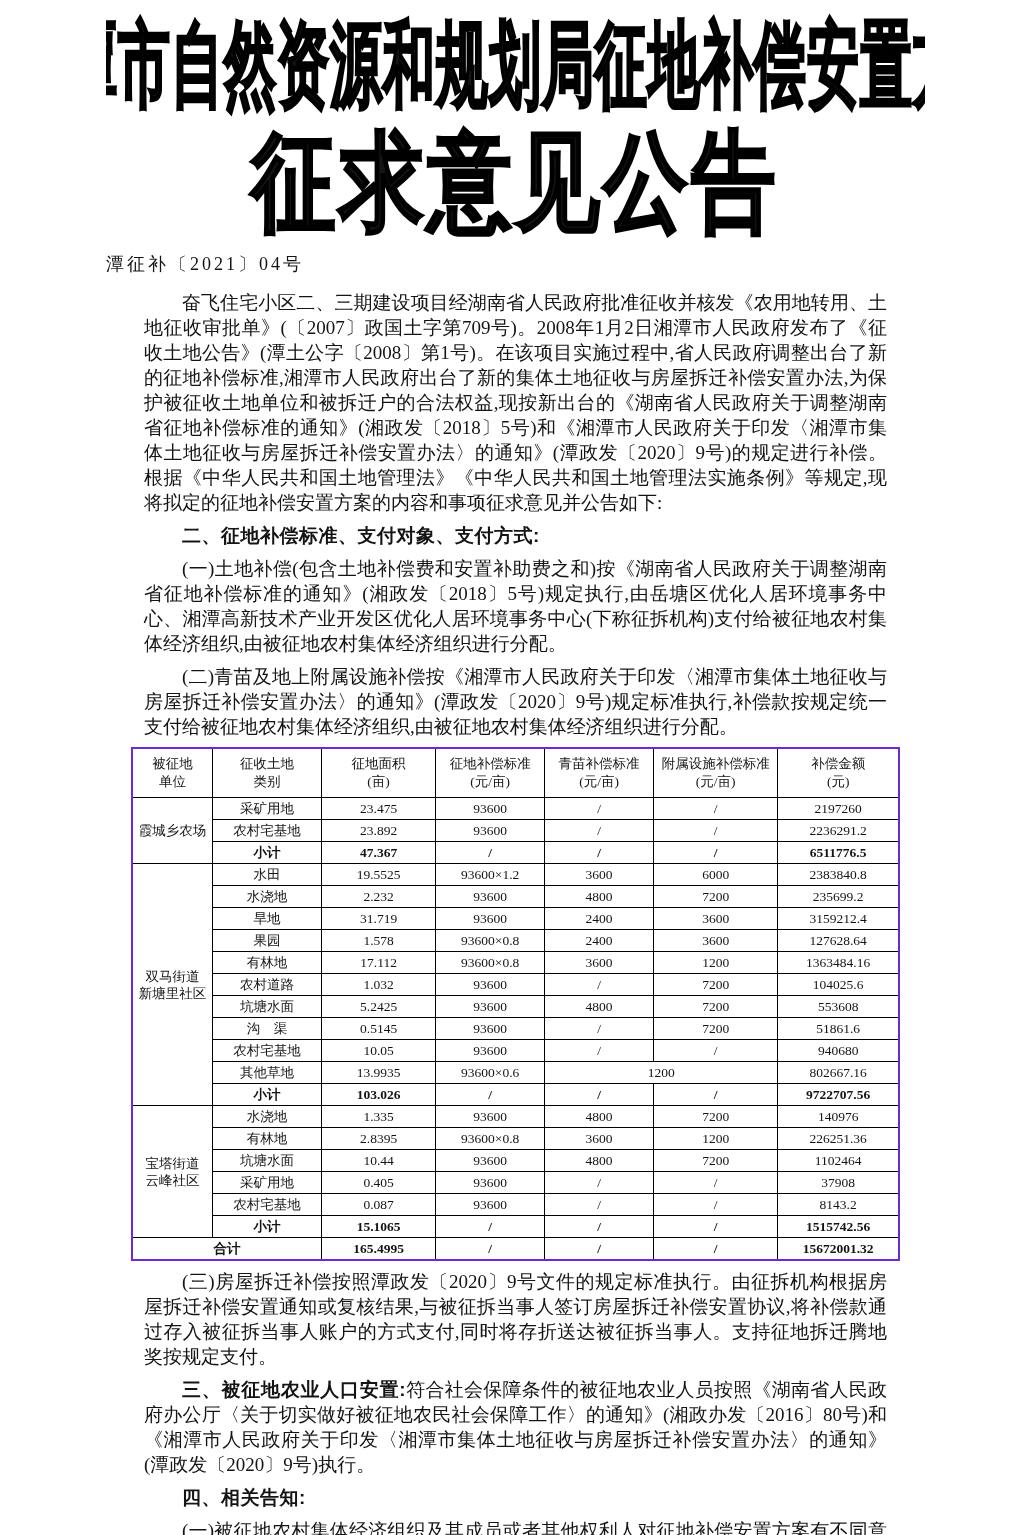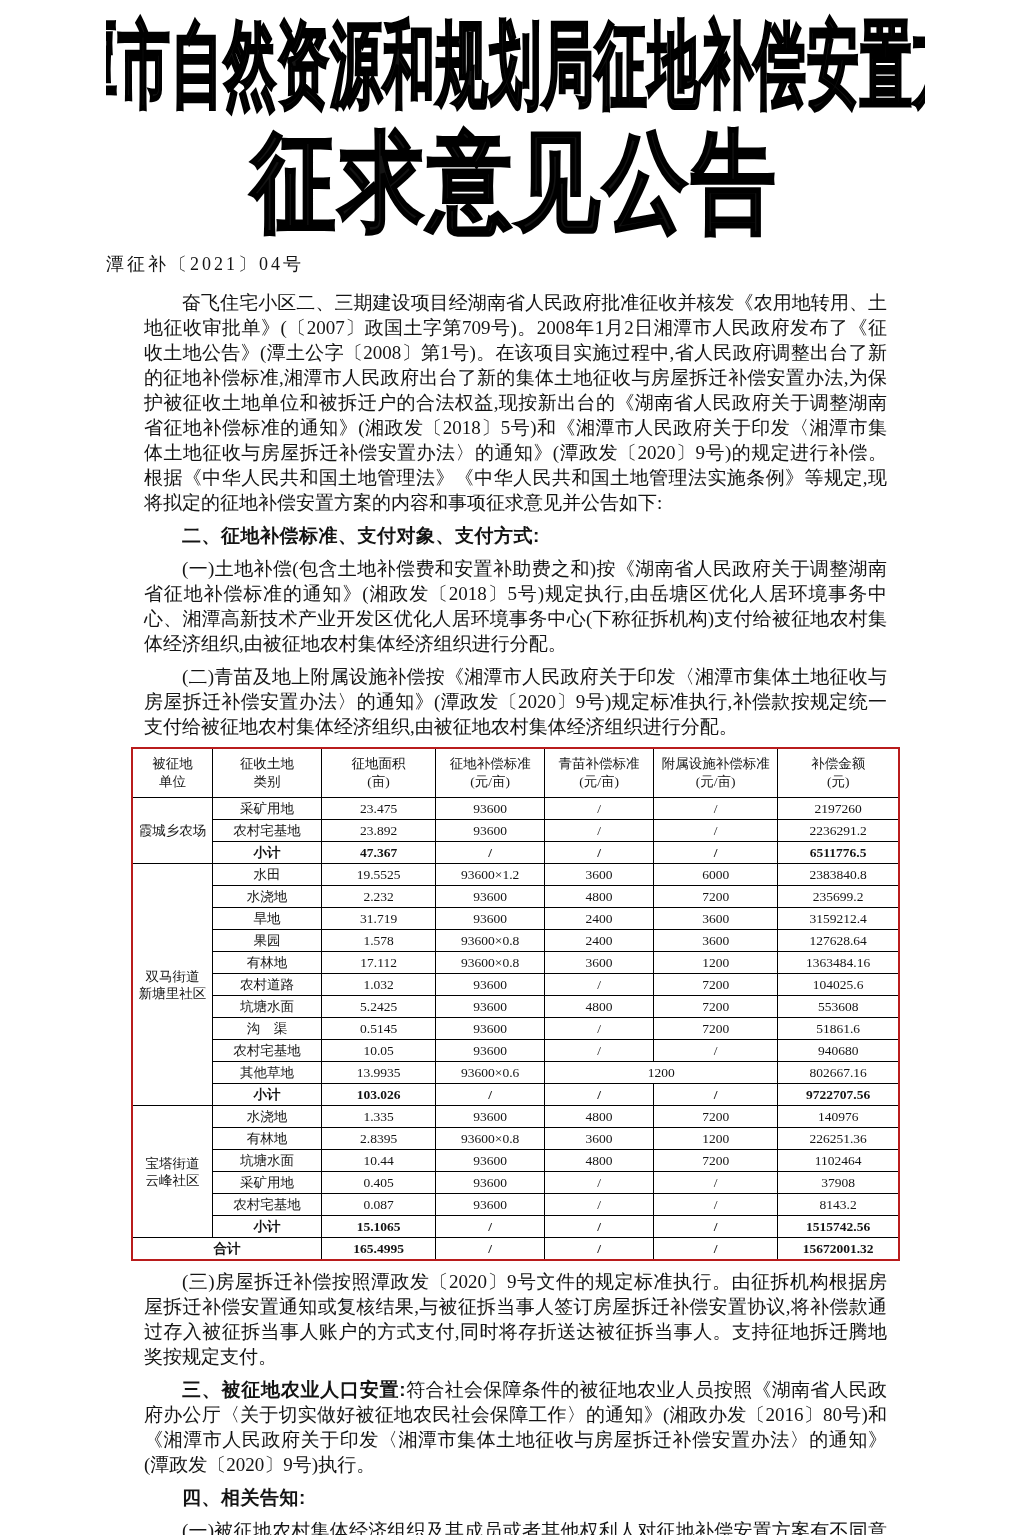--- a/index.html
+++ b/index.html
@@ -53,21 +53,21 @@
     font-family:"Liberation Sans","DejaVu Sans",sans-serif;
     font-weight:bold;
     letter-spacing:0.5px;
   }
   
   .tbl-wrap{padding:0 25px;margin:6px 0 6px 0;}
   table.comp{
     width:100%;
     border-collapse:collapse;
     table-layout:fixed;
-    border:2px solid #b91c1c;
+    border:2px solid #6d28d9;
   }
   table.comp th, table.comp td{
     border:1px solid #000;
     text-align:center;
     vertical-align:middle;
     font-size:13.5px;
     font-weight:normal;
     padding:1px 3px;
     white-space:pre-line;
     overflow:hidden;

